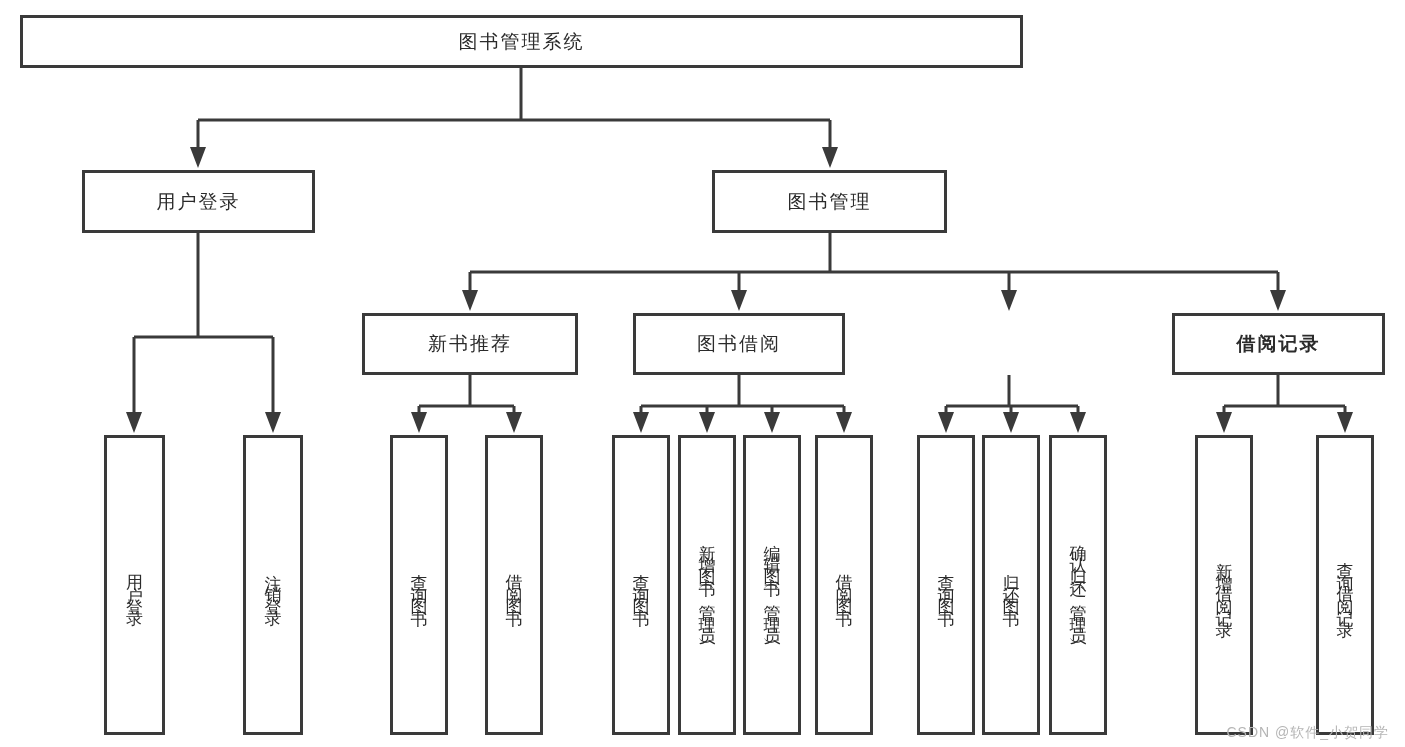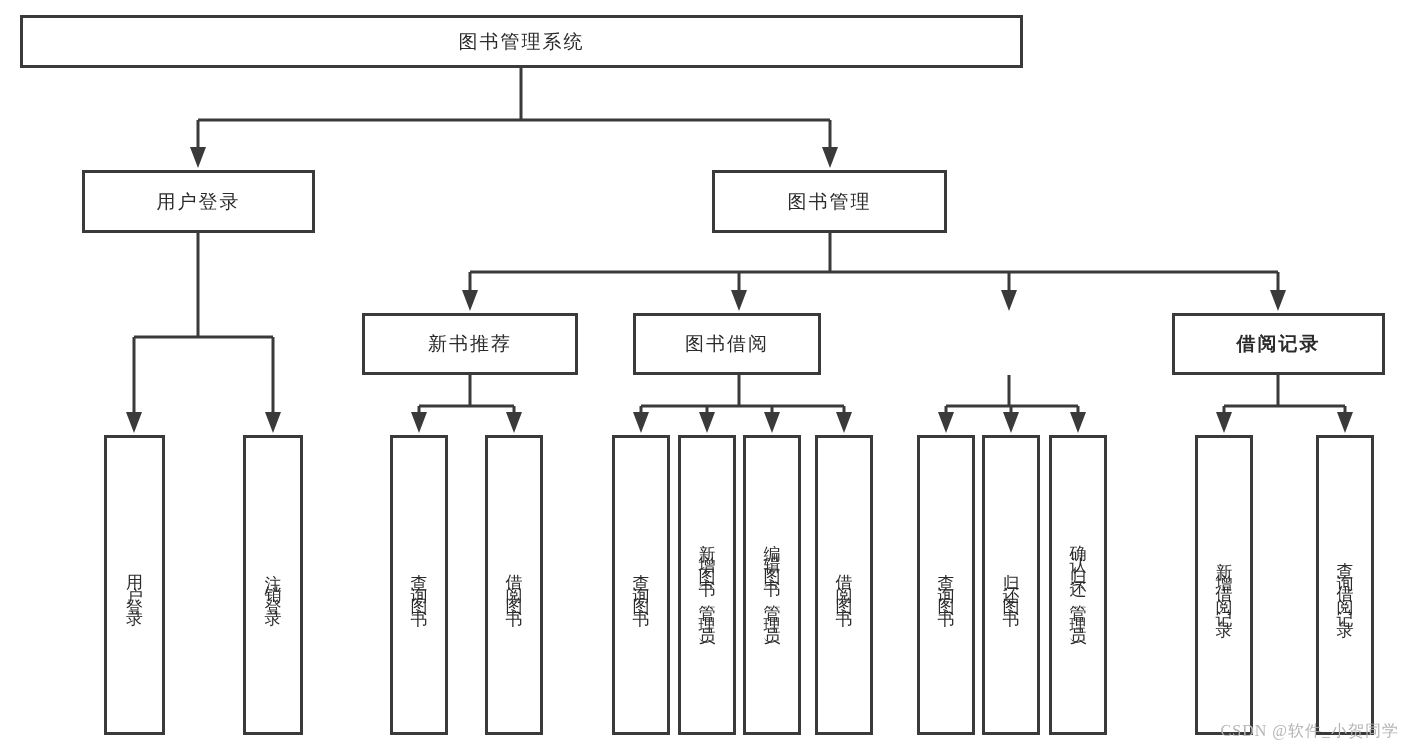--- a/index.html
+++ b/index.html
@@ -38,28 +38,27 @@
   .box .lbl { font-size: 19px; letter-spacing: 2px; white-space: nowrap; }
   .leaf .lbl {
     writing-mode: vertical-rl;
     text-orientation: mixed;
     font-size: 17px;
     letter-spacing: 12px;
     white-space: nowrap;
   }
   .watermark {
     position: absolute;
-    right: 6px;
+    right: 16px;
     bottom: 5px;
-    font-size: 16px;
+    font-size: 14px;
     color: var(--watermark);
     letter-spacing: 1px;
     z-index: 5;
     pointer-events: none;
-    font-family: Liberation Serif, serif;
   }
 </style>
 </head>
 <body>
 
 <div class="canvas">
 
   <svg class="wires" viewBox="0 0 1405 747" xmlns="http://www.w3.org/2000/svg">
 
     <g>
@@ -105,21 +104,21 @@
   <div class="box" style="left:82px; top:170px; width:233px; height:63px;">
     <span class="lbl">用户登录</span>
   </div>
   <div class="box" style="left:712px; top:170px; width:235px; height:63px;">
     <span class="lbl">图书管理</span>
   </div>
 
   <div class="box" style="left:362px; top:313px; width:216px; height:62px;">
     <span class="lbl">新书推荐</span>
   </div>
-  <div class="box" style="left:633px; top:313px; width:188px; height:62px;">
+  <div class="box" style="left:633px; top:313px; width:212px; height:62px;">
     <span class="lbl">图书借阅</span>
   </div>
   <div class="box" style="left:1172px; top:313px; width:213px; height:62px;font-weight:bold;">
     <span class="lbl">借阅记录</span>
   </div>
 
   <div class="box leaf" style="left:104px; top:435px; width:61px; height:300px;">
     <span class="lbl">用户登录</span>
   </div>
   <div class="box leaf" style="left:243px; top:435px; width:60px; height:300px;">

